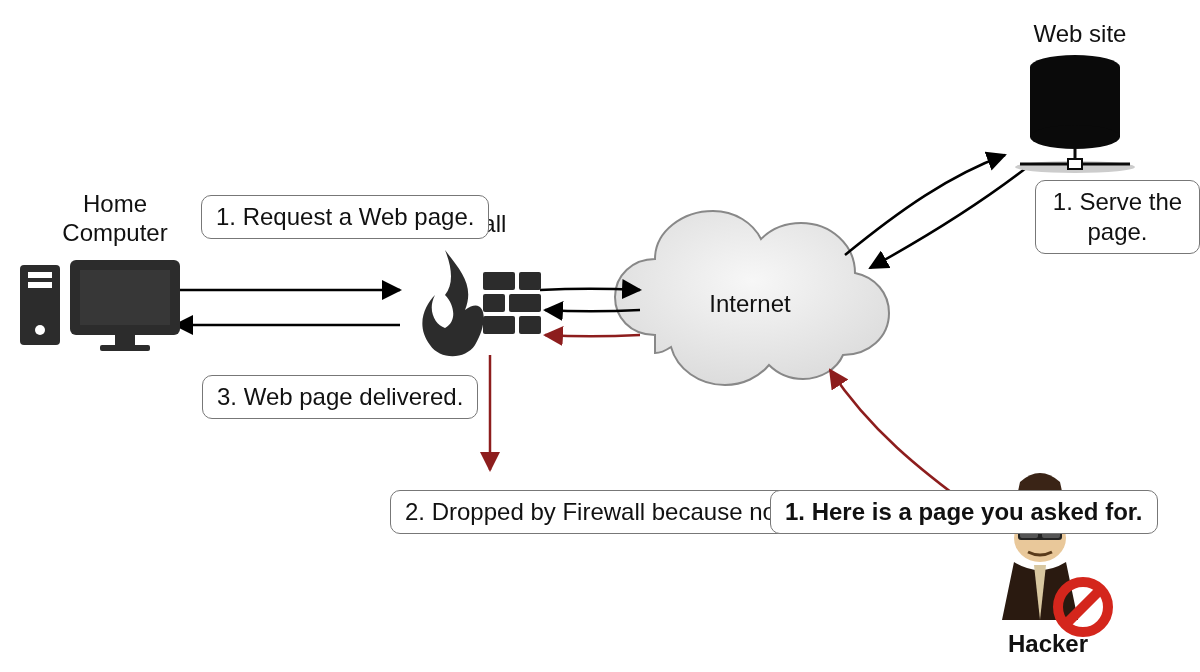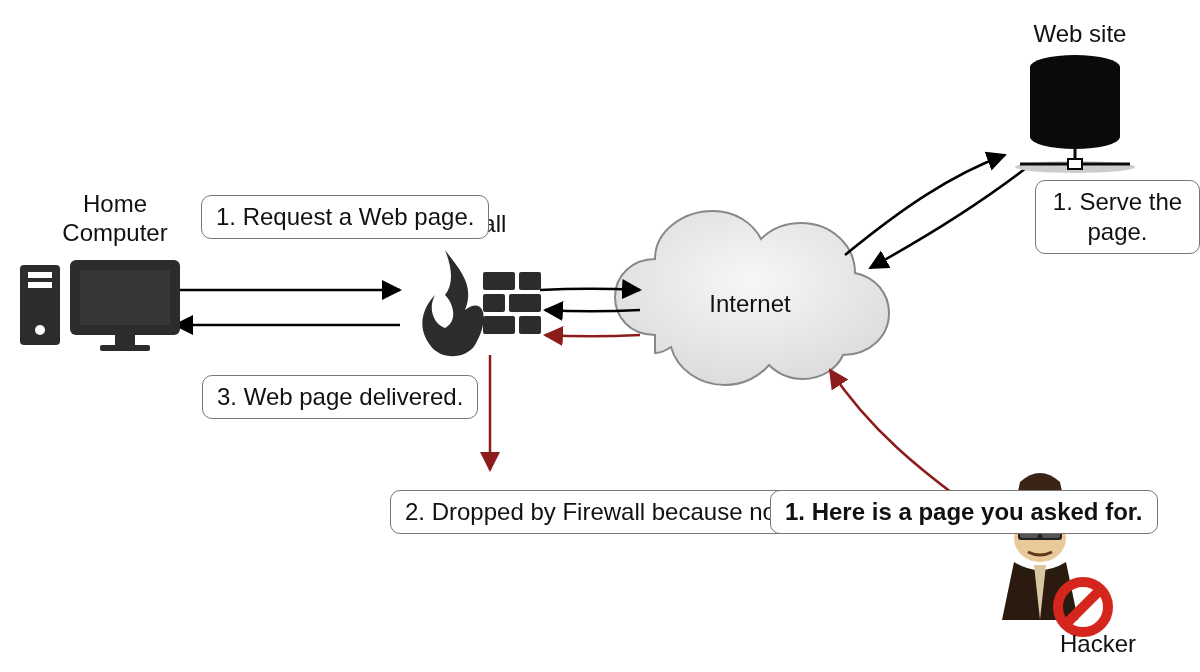--- a/index.html
+++ b/index.html
@@ -157,21 +157,21 @@
 
 <div class="node-label" style="left:40px; top:190px; width:150px;">Home
 Computer</div>
 
 <div class="node-label" style="left:400px; top:210px; width:130px;">Firewall</div>
 
 <div class="node-label" style="left:690px; top:290px; width:120px;">Internet</div>
 
 <div class="node-label" style="left:1010px; top:20px; width:140px;">Web site</div>
 
-<div class="node-label" style="left:1028px; top:630px; width:140px;">Hacker</div>
+<div class="node-label" style="left:978px; top:630px; width:140px;font-weight:bold;">Hacker</div>
 
 <div class="callout" style="left:195px; top:195px;margin-left:6px;">1. Request a
 Web page.</div>
 
 <div class="callout" style="left:1035px; top:180px;">1. Serve
 the page.</div>
 
 <div class="callout" style="left:175px; top:375px;margin-left:27px;">3. Web page
 delivered.</div>
 

